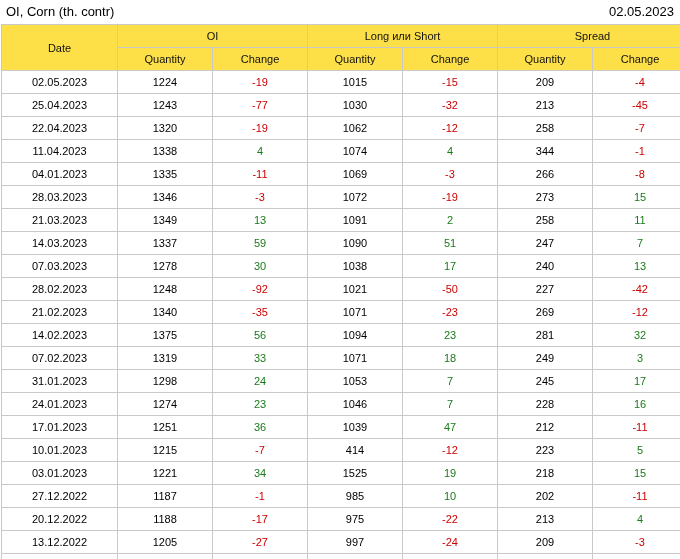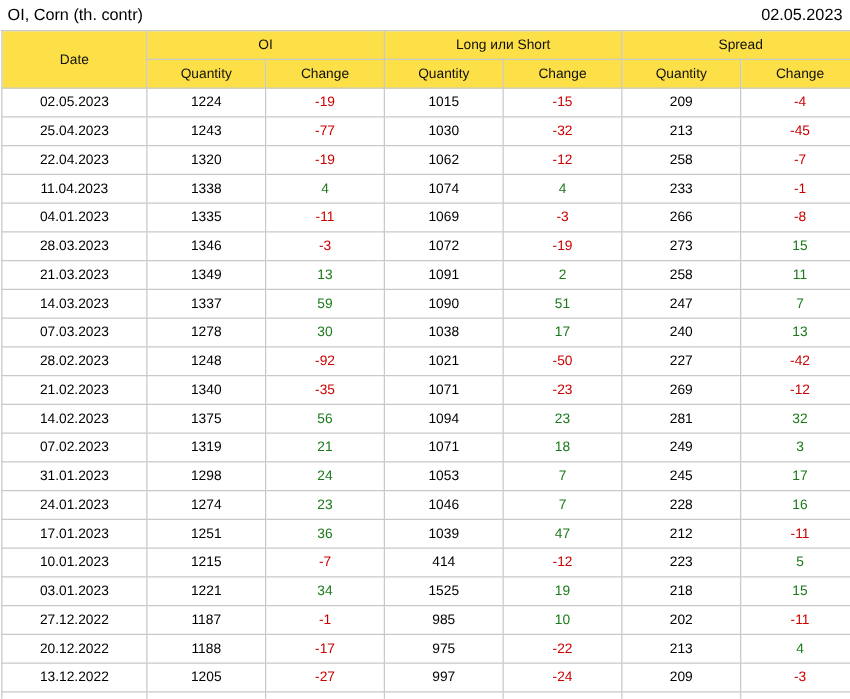--- a/index.html
+++ b/index.html
@@ -142,21 +142,21 @@
           <td class="num neg">-12</td>
           <td class="num">258</td>
           <td class="num neg">-7</td>
         </tr>
         <tr>
           <td class="date">11.04.2023</td>
           <td class="num">1338</td>
           <td class="num pos">4</td>
           <td class="num">1074</td>
           <td class="num pos">4</td>
-          <td class="num">233</td>
+          <td class="num">344</td>
           <td class="num neg">-1</td>
         </tr>
         <tr>
           <td class="date">04.01.2023</td>
           <td class="num">1335</td>
           <td class="num neg">-11</td>
           <td class="num">1069</td>
           <td class="num neg">-3</td>
           <td class="num">266</td>
           <td class="num neg">-8</td>
@@ -220,21 +220,21 @@
           <td class="num">1375</td>
           <td class="num pos">56</td>
           <td class="num">1094</td>
           <td class="num pos">23</td>
           <td class="num">281</td>
           <td class="num pos">32</td>
         </tr>
         <tr>
           <td class="date">07.02.2023</td>
           <td class="num">1319</td>
-          <td class="num pos">21</td>
+          <td class="num pos">33</td>
           <td class="num">1071</td>
           <td class="num pos">18</td>
           <td class="num">249</td>
           <td class="num pos">3</td>
         </tr>
         <tr>
           <td class="date">31.01.2023</td>
           <td class="num">1298</td>
           <td class="num pos">24</td>
           <td class="num">1053</td>

